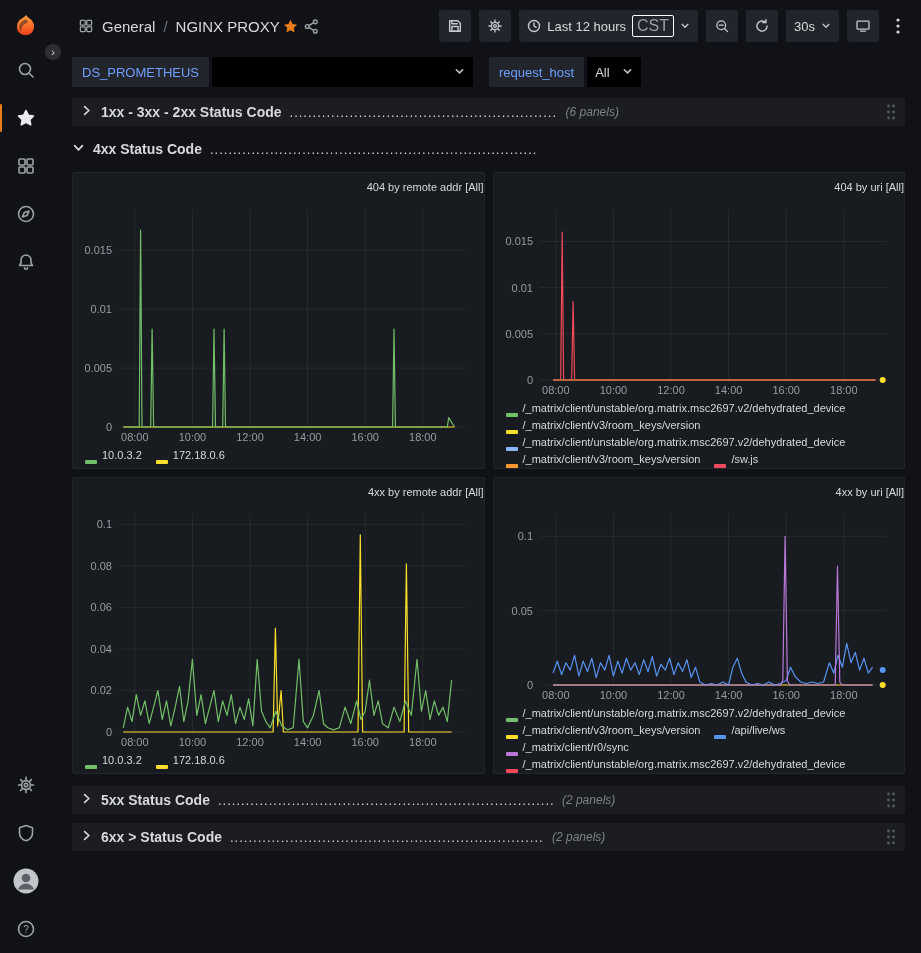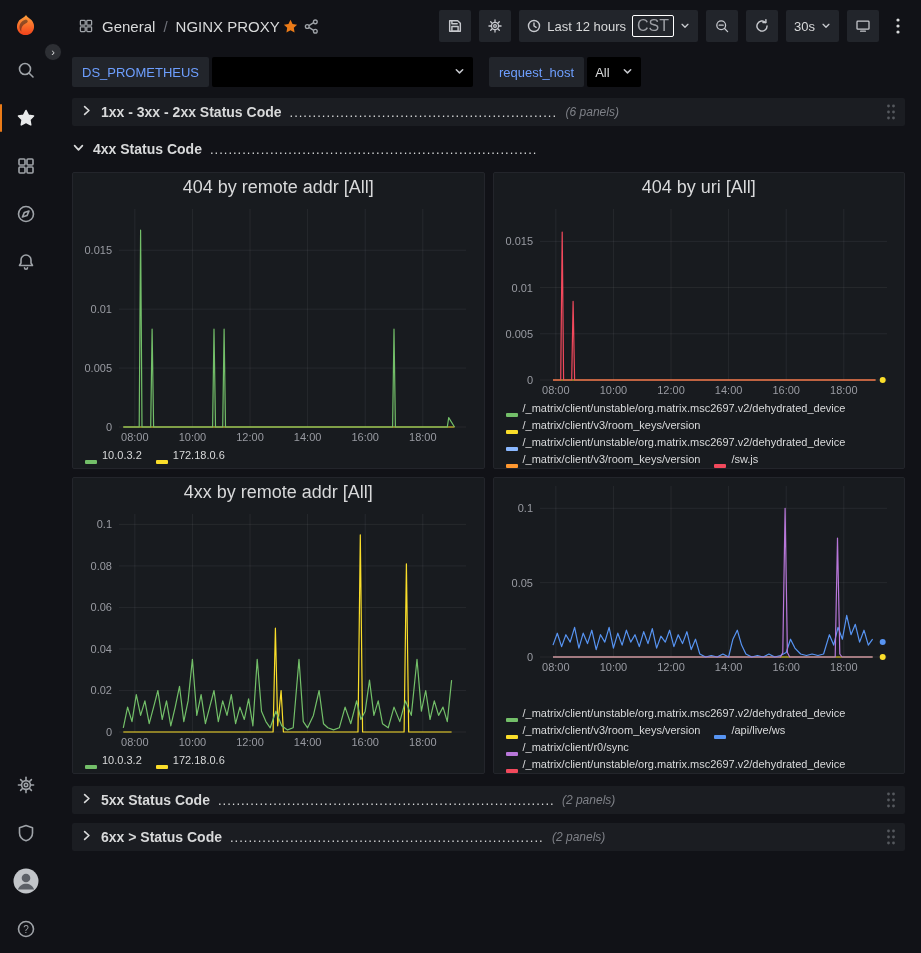--- a/index.html
+++ b/index.html
@@ -43,21 +43,21 @@
   .rowhdr .chev svg{stroke:#d8d9da;fill:none;stroke-width:1.8;stroke-linecap:round;stroke-linejoin:round}
   .rowhdr .chev.open svg{transform:rotate(90deg)}
   .rtitle{font-size:14px;font-weight:700;color:#d8d9da;white-space:nowrap}
   .rdots{font-size:13px;letter-spacing:1px;color:#d8d9da;overflow:hidden;white-space:nowrap;flex-shrink:0}
   .dots-a{width:268px}.dots-b{width:328px}.dots-c{width:336px}.dots-d{width:314px}
   .rcount{font-size:12px;font-style:italic;color:#7e8087;white-space:nowrap}
   .handle{margin-left:auto;display:flex;cursor:grab}
   
   .grid{display:grid;grid-template-columns:1fr 1fr;gap:8px;margin-bottom:12px}
   .panel{height:295px;background:#181b1f;border:1px solid #23252b;border-radius:2px;display:flex;flex-direction:column;overflow:hidden}
-  .ptitle{height:28px;line-height:28px;text-align:center;font-size:18px;font-weight:500;color:#d8d9da;cursor:pointer;flex-shrink:0}
+  .ptitle{height:28px;line-height:28px;text-align:right;font-size:11px;font-weight:500;color:#d8d9da;cursor:pointer;flex-shrink:0}
   .chart{flex:1;min-height:0;margin:0 4px}
   .legend{padding:2px 12px 4px;font-size:11px;line-height:17px;overflow:hidden;flex-shrink:0}
   .legend.clip{max-height:64px}
   .lrow{display:flex;gap:14px;white-space:nowrap}
   .litem{display:inline-flex;align-items:flex-end;gap:5px;cursor:pointer;color:#d8d9da}
   .lmark{width:12px;height:4px;border-radius:1px;display:inline-block;flex-shrink:0}
   .grid-line{stroke:rgba(204,204,220,0.08);stroke-width:1}
   .tick{fill:#999ba2;font-size:11px;font-family:"Liberation Sans",sans-serif}
 </style>
 </head>
@@ -400,20 +400,21 @@
                 <polyline fill="none" stroke="#73bf69" stroke-width="1.2" stroke-linejoin="round" points="46.3,221.8 50.6,201.1 55.0,215.6 59.3,188.6 63.6,209.4 67.9,194.9 72.2,217.7 76.6,201.1 80.9,184.5 85.2,213.5 89.5,194.9 93.8,219.8 98.2,201.1 102.5,180.3 106.8,215.6 111.1,194.9 115.4,153.3 119.8,209.4 124.1,188.6 128.4,217.7 132.7,201.1 137.0,184.5 141.3,215.6 145.7,194.9 150.0,209.4 154.3,188.6 158.6,217.7 162.9,201.1 167.3,213.5 171.6,192.8 175.9,219.8 180.2,153.3 184.5,205.2 188.9,215.6 193.2,221.8 198.9,205.2 204.7,219.8 210.5,223.9 216.2,221.8 222.0,153.3 226.3,215.6 230.6,221.8 236.4,209.4 242.1,184.5 246.5,217.7 250.8,221.8 256.5,223.9 262.3,221.8 268.1,201.1 273.8,217.7 279.6,194.9 283.9,213.5 288.2,205.2 292.5,174.1 296.9,209.4 301.2,194.9 305.5,217.7 311.2,221.8 317.0,201.1 322.8,215.6 328.5,194.9 334.3,209.4 340.0,153.3 344.4,205.2 348.7,184.5 353.0,213.5 357.3,194.9 361.6,209.4 366.0,201.1 370.3,215.6 374.6,174.1"></polyline>
               </svg></div>
           <div class="legend">
               <div class="lrow">
                 <span class="litem"><span class="lmark" style="background:#73bf69"></span>10.0.3.2</span>
                 <span class="litem"><span class="lmark" style="background:#fade2a"></span>172.18.0.6</span>
               </div>
             </div>
         </div>
         <div class="panel">
+          <div class="ptitle">4xx by uri [All]</div>
           <div class="chart"><svg width="403" height="197" xmlns="http://www.w3.org/2000/svg">
                 <line class="grid-line" x1="57.83817427385891" x2="57.83817427385891" y1="8" y2="179"></line>
                 <text class="tick" text-anchor="middle" x="57.83817427385891" y="193">08:00</text>
                 <line class="grid-line" x1="115.43153526970953" x2="115.43153526970953" y1="8" y2="179"></line>
                 <text class="tick" text-anchor="middle" x="115.43153526970953" y="193">10:00</text>
                 <line class="grid-line" x1="173.02489626556013" x2="173.02489626556013" y1="8" y2="179"></line>
                 <text class="tick" text-anchor="middle" x="173.02489626556013" y="193">12:00</text>
                 <line class="grid-line" x1="230.61825726141078" x2="230.61825726141078" y1="8" y2="179"></line>
                 <text class="tick" text-anchor="middle" x="230.61825726141078" y="193">14:00</text>
                 <line class="grid-line" x1="288.2116182572614" x2="288.2116182572614" y1="8" y2="179"></line>

